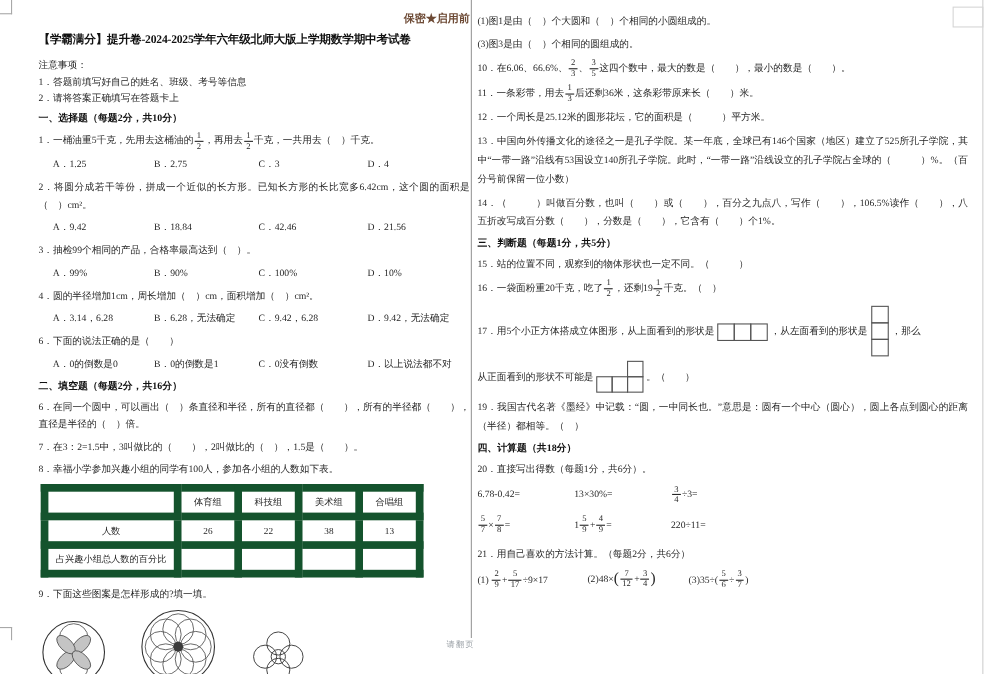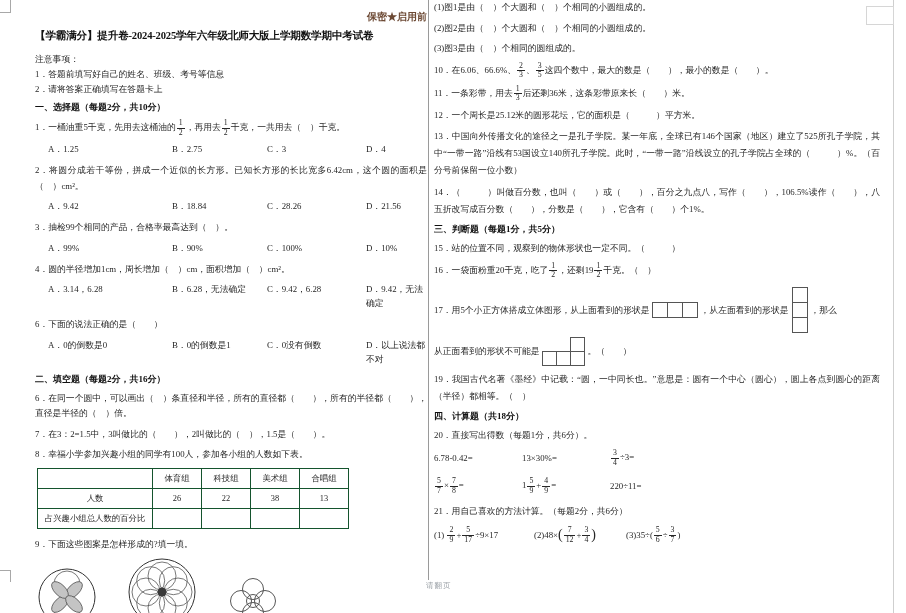--- a/index.html
+++ b/index.html
@@ -1,44 +1,44 @@
 <!DOCTYPE html>
 <html><head>
 <meta charset="utf-8">
 <style>
   html,body{margin:0;padding:0;width:906px;height:613px;overflow:hidden;background:#ffffff;}
   body{position:relative;font-family:"Liberation Serif","DejaVu Serif",serif;color:#262626;font-size:8.8px;}
   .col-left{position:absolute;left:35px;top:10px;width:392px;}
-  .col-right{position:absolute;left:434px;top:0;width:446px;}
+  .col-right{position:absolute;left:434px;top:12px;width:446px;}
   .divider{position:absolute;left:428px;top:0;width:1px;height:580px;background:#9a9a9a;}
   .edge-right{position:absolute;left:893px;top:0;width:1px;height:613px;background:#cfcfcf;}
   .box-tr{position:absolute;left:866px;top:6px;width:26px;height:17px;border:1px solid #d6d6d6;}
   .corner-tl{position:absolute;left:0;top:0;width:10px;height:12px;border-right:1px solid #a8a8a8;border-bottom:1px solid #a8a8a8;}
   .corner-bl{position:absolute;left:0;top:570px;width:10px;height:11px;border-right:1px solid #a8a8a8;border-top:1px solid #a8a8a8;}
-  .pagebreak-label{position:absolute;left:426px;top:581px;font-size:7.5px;color:#9aa0a6;letter-spacing:1px;}
+  .pagebreak-label{position:absolute;left:406px;top:581px;font-size:7.5px;color:#9aa0a6;letter-spacing:1px;}
 
   .secnote{font-weight:bold;font-size:10px;color:#6d4a35;margin:0 0 5px;text-align:right;}
   .title{font-weight:bold;font-size:10.6px;color:#111;white-space:nowrap;margin:0 0 9px;letter-spacing:-0.2px;}
   .note{line-height:15px;margin:0;}
   .sec{font-weight:bold;margin:4px 0 5px;font-size:9px;color:#111;}
   .sec.first{}
   .q{line-height:15.5px;margin:0 0 5px;text-align:justify;}
   .q.tall{line-height:17px;}
   .opts{display:flex;padding-left:13px;margin:1px 0 7px;line-height:14px;}
   .opts span:nth-child(1){width:92px;}
-  .opts span:nth-child(2){width:95px;margin-left:32px;}
+  .opts span:nth-child(2){width:95px;}
   .opts span:nth-child(3){width:99px;}
   .opts span:nth-child(4){flex:1;}
 
   .frac{display:inline-block;vertical-align:-0.55em;text-align:center;line-height:1.1;font-size:7.8px;margin:0 1px;}
   .frac .fn{display:block;border-bottom:1px solid #262626;padding:0 2px;}
   .frac .fd{display:block;padding:0 2px;}
 
   table.grp{border-collapse:collapse;margin:3px 0 8px 2px;}
-  table.grp td{border:1px solid #14532d;height:19px;text-align:center;font-size:8.4px;padding:0 5px;min-width:38px;}
+  table.grp td{border:7px solid #14532d;height:19px;text-align:center;font-size:8.4px;padding:0 5px;min-width:38px;}
   table.grp td.lbl{min-width:104px;}
 
   .figs{display:flex;align-items:flex-end;gap:30px;margin:4px 0 0 2px;}
   .figwrap{text-align:center;}
 
   .shape-row{display:inline-flex;vertical-align:middle;margin:0 3px;}
   .shape-row i{display:block;width:14px;height:14px;border:1px solid #555;margin-left:-1px;}
   .shape-col{display:inline-flex;flex-direction:column;vertical-align:middle;margin:0 3px;}
   .shape-col i{display:block;width:14px;height:14px;border:1px solid #555;margin-top:-1px;}
   .shape-l{display:inline-grid;grid-template-columns:repeat(3,14px);grid-auto-rows:14px;vertical-align:middle;margin:0 3px;}
@@ -79,21 +79,21 @@
     <span>A．1.25</span>
       <span>B．2.75</span>
       <span>C．3</span>
       <span>D．4</span>
   </div>
 
   <p class="q">2．将圆分成若干等份，拼成一个近似的长方形。已知长方形的长比宽多6.42cm，这个圆的面积是（　）cm²。</p>
   <div class="opts">
     <span>A．9.42</span>
       <span>B．18.84</span>
-      <span>C．28.26</span>
+      <span>C．42.46</span>
       <span>D．21.56</span>
   </div>
 
   <p class="q">3．抽检99个相同的产品，合格率最高达到（　）。</p>
   <div class="opts">
     <span>A．99%</span>
       <span>B．90%</span>
       <span>C．100%</span>
       <span>D．10%</span>
   </div>
@@ -182,21 +182,20 @@
         <circle cx="14" cy="26" r="10.5" fill="none" stroke="#444" stroke-width="0.9"></circle>
         <circle cx="26" cy="26" r="6.5" fill="none" stroke="#444" stroke-width="0.9"></circle>
       </svg>
       
     </div>
   </div>
 </div>
 
 <div class="col-right">
   <p class="q">(1)图1是由（　）个大圆和（　）个相同的小圆组成的。</p>
-  <p class="q">(2)图2是由（　）个大圆和（　）个相同的小圆组成的。</p>
   <p class="q">(3)图3是由（　）个相同的圆组成的。</p>
 
   <p class="q tall">
     <span>10．在6.06、66.6%、</span><span class="frac"><span class="fn">2</span><span class="fd">3</span></span><span>、</span><span class="frac"><span class="fn">3</span><span class="fd">5</span></span><span>这四个数中，最大的数是（　　），最小的数是（　　）。</span>
   </p>
 
   <p class="q tall">
     <span>11．一条彩带，用去</span><span class="frac"><span class="fn">1</span><span class="fd">3</span></span><span>后还剩36米，这条彩带原来长（　　）米。</span>
   </p>
 

